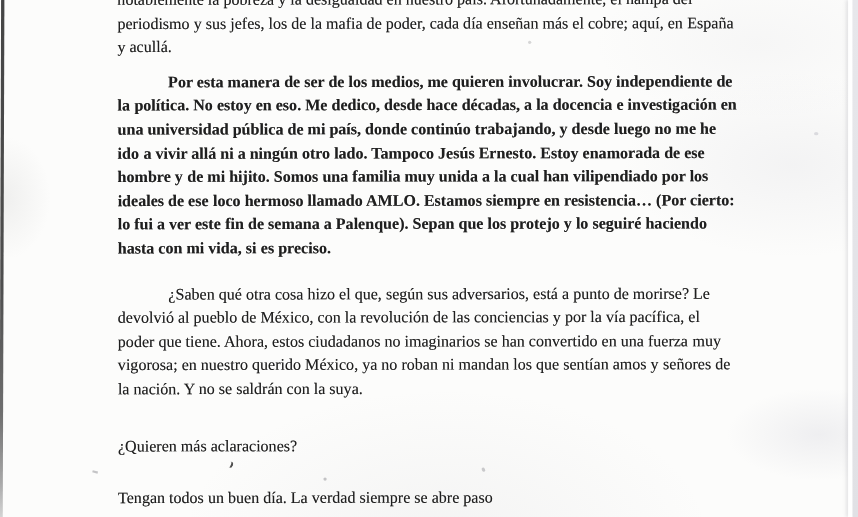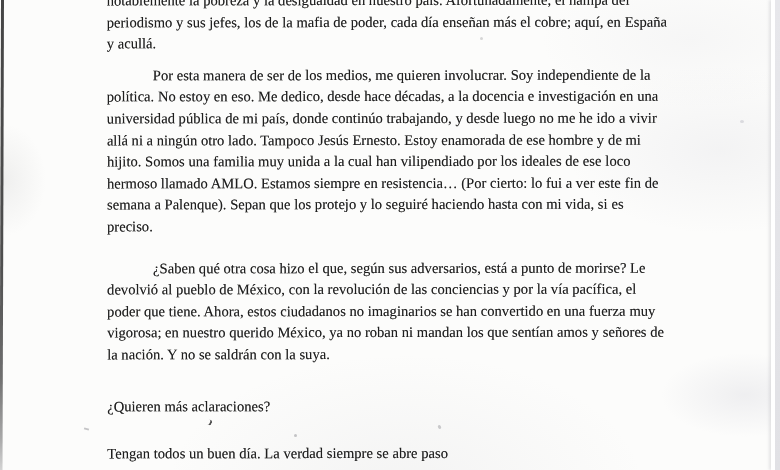--- a/index.html
+++ b/index.html
@@ -35,21 +35,21 @@
     height: 21.6px;
     line-height: 21.6px;
     font-size: 14.6px;
     text-align: justify;
     text-align-last: justify;
     overflow: hidden;
   }
   .end { text-align-last: left; }
   .ind { padding-left: 46px; }
   .single { text-align: center; text-align-last: left; }
-  .p2 { margin-top: 10px; }
+  .p2 { margin-top: 10px; font-weight: bold; }
   .p3 { margin-top: 20px; }
   .p4 { margin-top: 30px; }
   .p5 { margin-top: 10px; }
   .p6 { margin-top: 26px; }
 
   
   .edge-left {
     position: absolute;
     left: 1px; top: -1px;
     width: 3px; height: 472px;

